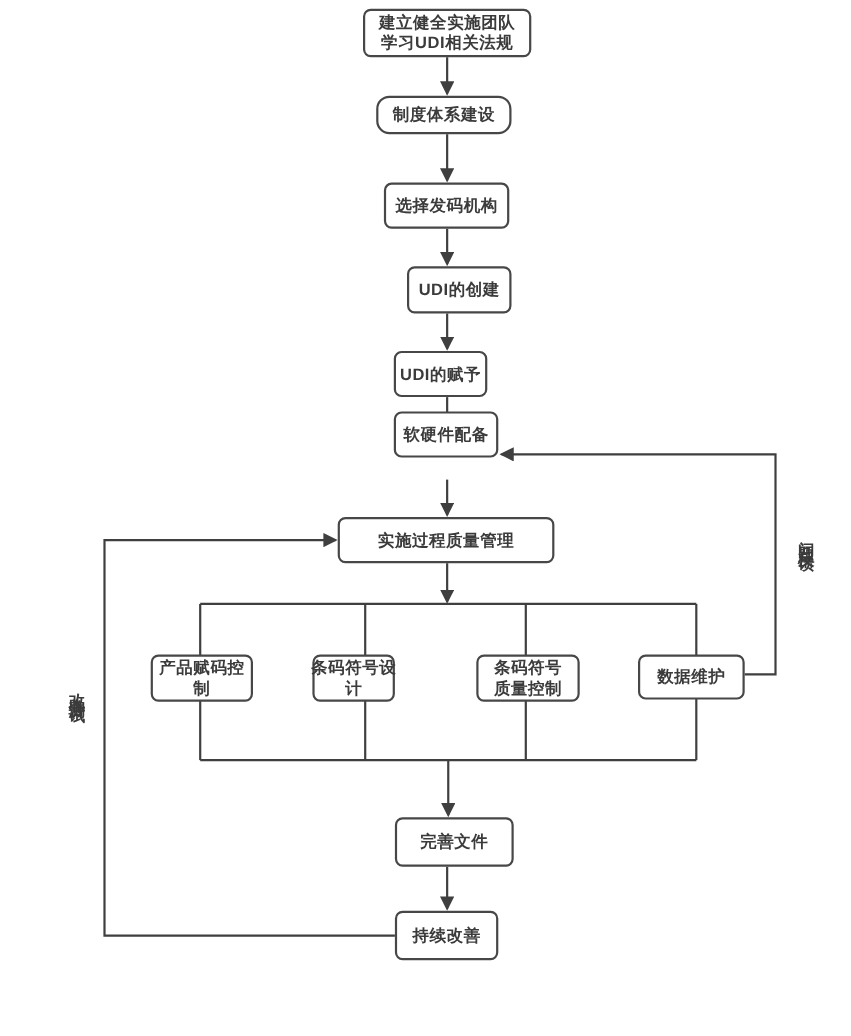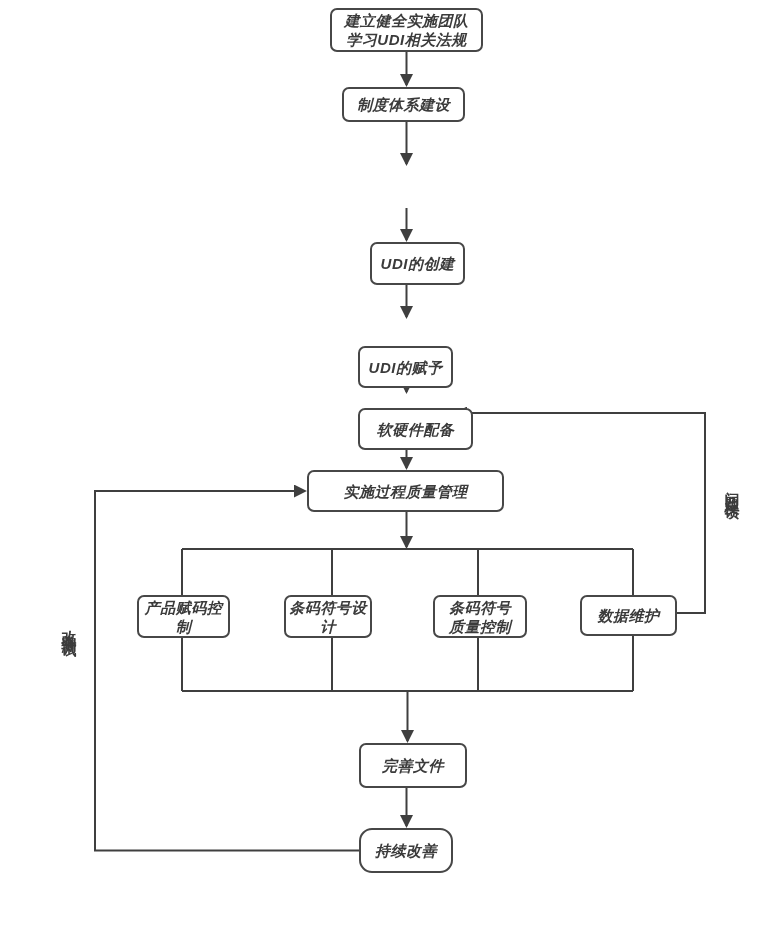--- a/index.html
+++ b/index.html
@@ -17,21 +17,21 @@
     background:#ffffff;
     border:2px solid #474747;
     border-radius:7px;
     display:flex;flex-direction:column;
     align-items:center;justify-content:center;
     text-align:center;
     font-size:15px;font-weight:bold;
     line-height:19px;color:#3b3b3b;
     letter-spacing:0.5px;
   }
-  .node span{display:block;white-space:nowrap;font-style:italic;}
+  .node span{display:block;white-space:nowrap;}
   .vlabel{
     position:absolute;z-index:1;
     writing-mode:vertical-rl;
     text-orientation:upright;
     font-size:15px;font-weight:bold;color:#3b3b3b;
     letter-spacing:4px;
     white-space:nowrap;
   }
 </style>
 </head>
@@ -67,65 +67,68 @@
       <path d="M359 850.5 H95 V491 H305" marker-end="url(#arrow)"></path>
       <path d="M677 613 H705 V413 H456" marker-end="url(#arrow)"></path>
     </g>
   </svg>
 
   <div class="node" style="left:330px;top:8px;width:153px;height:44px;">
     <span>建立健全实施团队</span>
     <span>学习UDI相关法规</span>
   </div>
 
-  <div class="node" style="left:342px;top:87px;width:123px;height:35px;">
+  <div class="node" style="left:342px;top:87px;width:123px;height:35px;border-radius:12px;">
     <span>制度体系建设</span>
   </div>
 
+  <div class="node" style="left:349px;top:166px;width:114px;height:42px;">
+    <span>选择发码机构</span>
+  </div>
 
   <div class="node" style="left:358px;top:242px;width:95px;height:43px;margin-left:12px;">
     <span>UDI的创建</span>
   </div>
 
-  <div class="node" style="left:358px;top:319px;width:95px;height:42px;margin-top:27px;">
+  <div class="node" style="left:358px;top:319px;width:85px;height:42px;">
     <span>UDI的赋予</span>
   </div>
 
-  <div class="node" style="left:358px;top:408px;width:115px;height:42px;">
+  <div class="node" style="left:358px;top:374px;width:95px;height:42px;">
     <span>软硬件配备</span>
   </div>
 
   <div class="node" style="left:307px;top:470px;width:197px;height:42px;">
     <span>实施过程质量管理</span>
   </div>
 
   <div class="node" style="left:137px;top:595px;width:93px;height:43px;">
     <span>产品赋码控</span>
     <span>制</span>
   </div>
 
-  <div class="node" style="left:284px;top:595px;width:88px;height:43px;">
+  <div class="node" style="left:284px;top:595px;width:75px;height:43px;">
     <span>条码符号设</span>
     <span>计</span>
   </div>
 
   <div class="node" style="left:433px;top:595px;width:94px;height:43px;">
     <span>条码符号</span>
     <span>质量控制</span>
   </div>
 
   <div class="node" style="left:580px;top:595px;width:97px;height:41px;">
     <span>数据维护</span>
   </div>
 
   <div class="node" style="left:359px;top:743px;width:108px;height:45px;">
     <span>完善文件</span>
   </div>
 
-  <div class="node" style="left:359px;top:828px;width:94px;height:45px;border-radius:13px;">
+  <div class="node" style="left:359px;top:828px;width:94px;height:45px;">
     <span>持续改善</span>
   </div>
 
   <div class="vlabel" style="left:722px;top:480px;">问题反馈</div>
 
   <div class="vlabel" style="left:59px;top:618px;">改善测试</div>
 
 </div>
 
 </body></html>

